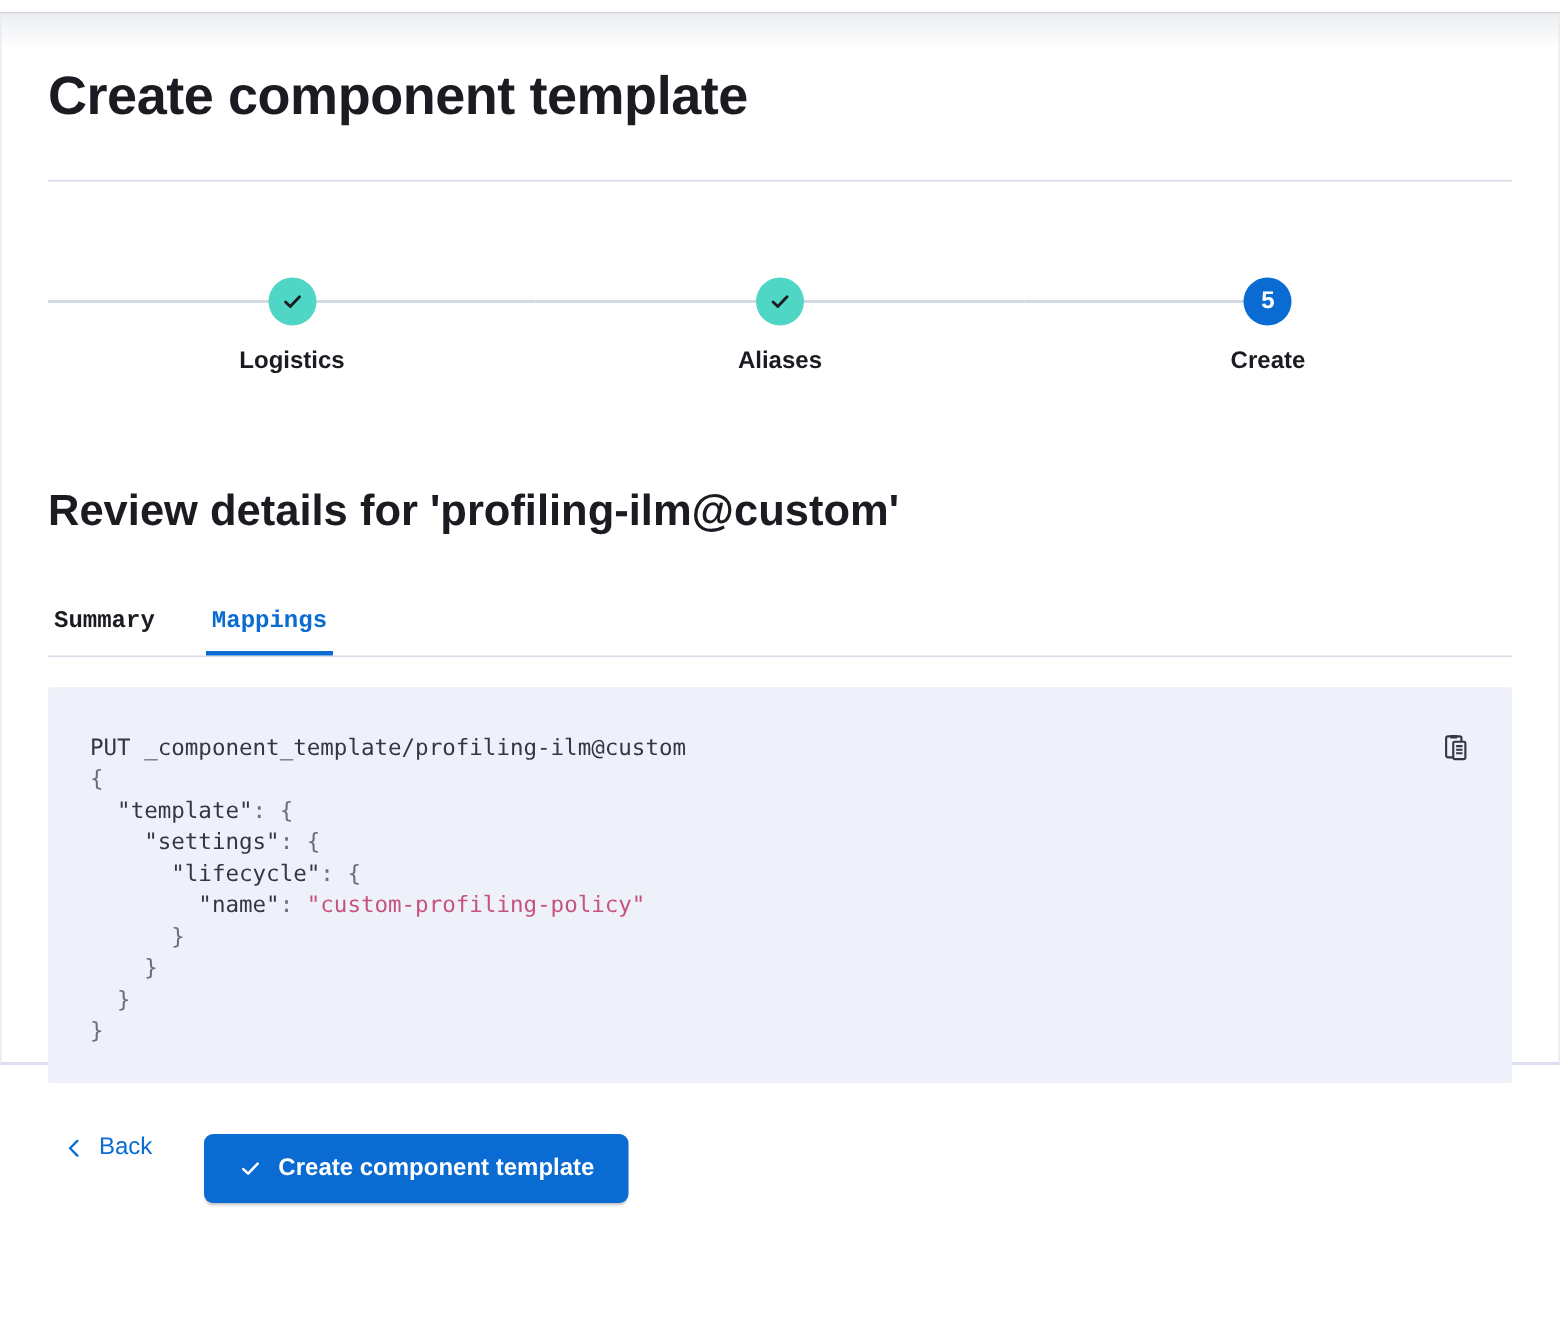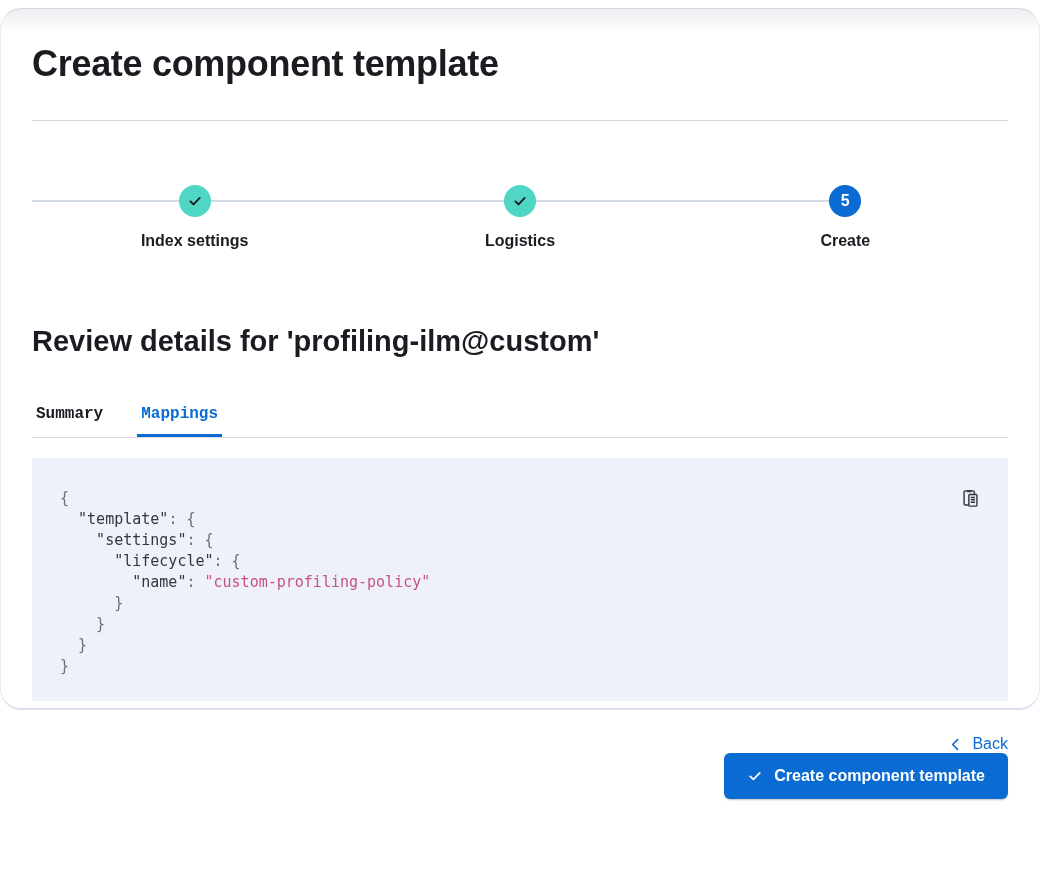--- a/index.html
+++ b/index.html
@@ -9,21 +9,20 @@
     font-family:"Liberation Sans", sans-serif;
     color:var(--body,#343741);
   }
   .page {
     margin-top:8px; height:702px;
     border-top:1px solid #d4d7dc;
     border-left:1px solid #e8eaf4;
     border-right:1px solid #e8eaf4;
     border-bottom:2px solid #dcdff0;
     background:linear-gradient(to bottom,#eceef1 0,#ffffff 24px);
-    border-radius:21px;
   }
   .content { padding:0 31px; }
 
   h1.page-title {
     margin-top:33px; font-size:36px; line-height:44px; font-weight:700;
     color:var(--ink,#1a1c21); letter-spacing:-0.3px;
   }
   hr.divider { border:none; border-top:1px solid var(--line,#d3dae6); margin-top:34px; }
 
   
@@ -63,21 +62,21 @@
   .cl { white-space:pre; font-family:"DejaVu Sans Mono", monospace; font-size:15px; line-height:21px; }
   .tk-plain  { color:var(--body,#343741); }
   .tk-punct  { color:var(--punct,#69707d); }
   .tk-string { color:var(--pink,#c5537e); }
   .copy-btn {
     position:absolute; top:28px; right:26px; width:24px; height:24px;
     background:none; border:none; cursor:pointer; display:flex; align-items:center; justify-content:center;
   }
 
   
-  .footer { margin-top:34px; display:flex; align-items:flex-end;flex-direction:column; }
+  .footer { margin-top:34px; display:flex; align-items:flex-start; }
   .back-link {
     display:inline-flex; align-items:center; gap:9px; margin-left:10px;
     color:var(--accent,#0a6cd2); font-size:16px; font-weight:500; cursor:pointer; text-decoration:none;
   }
   .create-btn {
     margin-left:34px; height:46px; padding:0 23px; border:none; border-radius:6px;
     background:var(--accent,#0a6cd2); color:#ffffff; font-family:inherit;
     font-size:16px; font-weight:600; display:inline-flex; align-items:center; gap:11px;
     cursor:pointer; box-shadow:0 2px 2px -1px rgba(0,0,0,0.25);
   }
@@ -92,50 +91,51 @@
 
     <div class="stepper" id="stepper">
         <div class="step">
           <div class="ind">
             <div class="circle complete">
               <svg width="16" height="16" viewBox="0 0 16 16" fill="none">
                 <path d="M3.4 8.4 L6.5 11.4 L12.7 4.9" stroke="#1a1c21" stroke-width="1.9" stroke-linecap="round" stroke-linejoin="round"></path>
               </svg>
             </div>
           </div>
-          <div class="step-label">Index settings</div>
+          <div class="step-label">Logistics</div>
         </div>
         <div class="step">
           <div class="ind">
             <div class="circle complete">
               <svg width="16" height="16" viewBox="0 0 16 16" fill="none">
                 <path d="M3.4 8.4 L6.5 11.4 L12.7 4.9" stroke="#1a1c21" stroke-width="1.9" stroke-linecap="round" stroke-linejoin="round"></path>
               </svg>
             </div>
           </div>
-          <div class="step-label">Logistics</div>
+          <div class="step-label">Aliases</div>
         </div>
         <div class="step last">
           <div class="ind">
             <div class="circle current">5</div>
           </div>
           <div class="step-label">Create</div>
         </div>
       </div>
 
     <h2 class="review-heading">Review details for 'profiling-ilm@custom'</h2>
 
     <div class="tabs" id="tabs">
         <button class="tab">Summary</button>
         <button class="tab active">Mappings</button>
       </div>
 
 
     <div class="codeblock">
       <div id="code">
+          <div class="cl"><span class="tk-plain">PUT _component_template/profiling-ilm@custom</span></div>
           <div class="cl"><span class="tk-punct">{</span></div>
           <div class="cl"><span class="tk-plain">  "template"</span><span class="tk-punct">: {</span></div>
           <div class="cl"><span class="tk-plain">    "settings"</span><span class="tk-punct">: {</span></div>
           <div class="cl"><span class="tk-plain">      "lifecycle"</span><span class="tk-punct">: {</span></div>
           <div class="cl"><span class="tk-plain">        "name"</span><span class="tk-punct">: </span><span class="tk-string">"custom-profiling-policy"</span></div>
           <div class="cl"><span class="tk-punct">      }</span></div>
           <div class="cl"><span class="tk-punct">    }</span></div>
           <div class="cl"><span class="tk-punct">  }</span></div>
           <div class="cl"><span class="tk-punct">}</span></div>
         </div>

